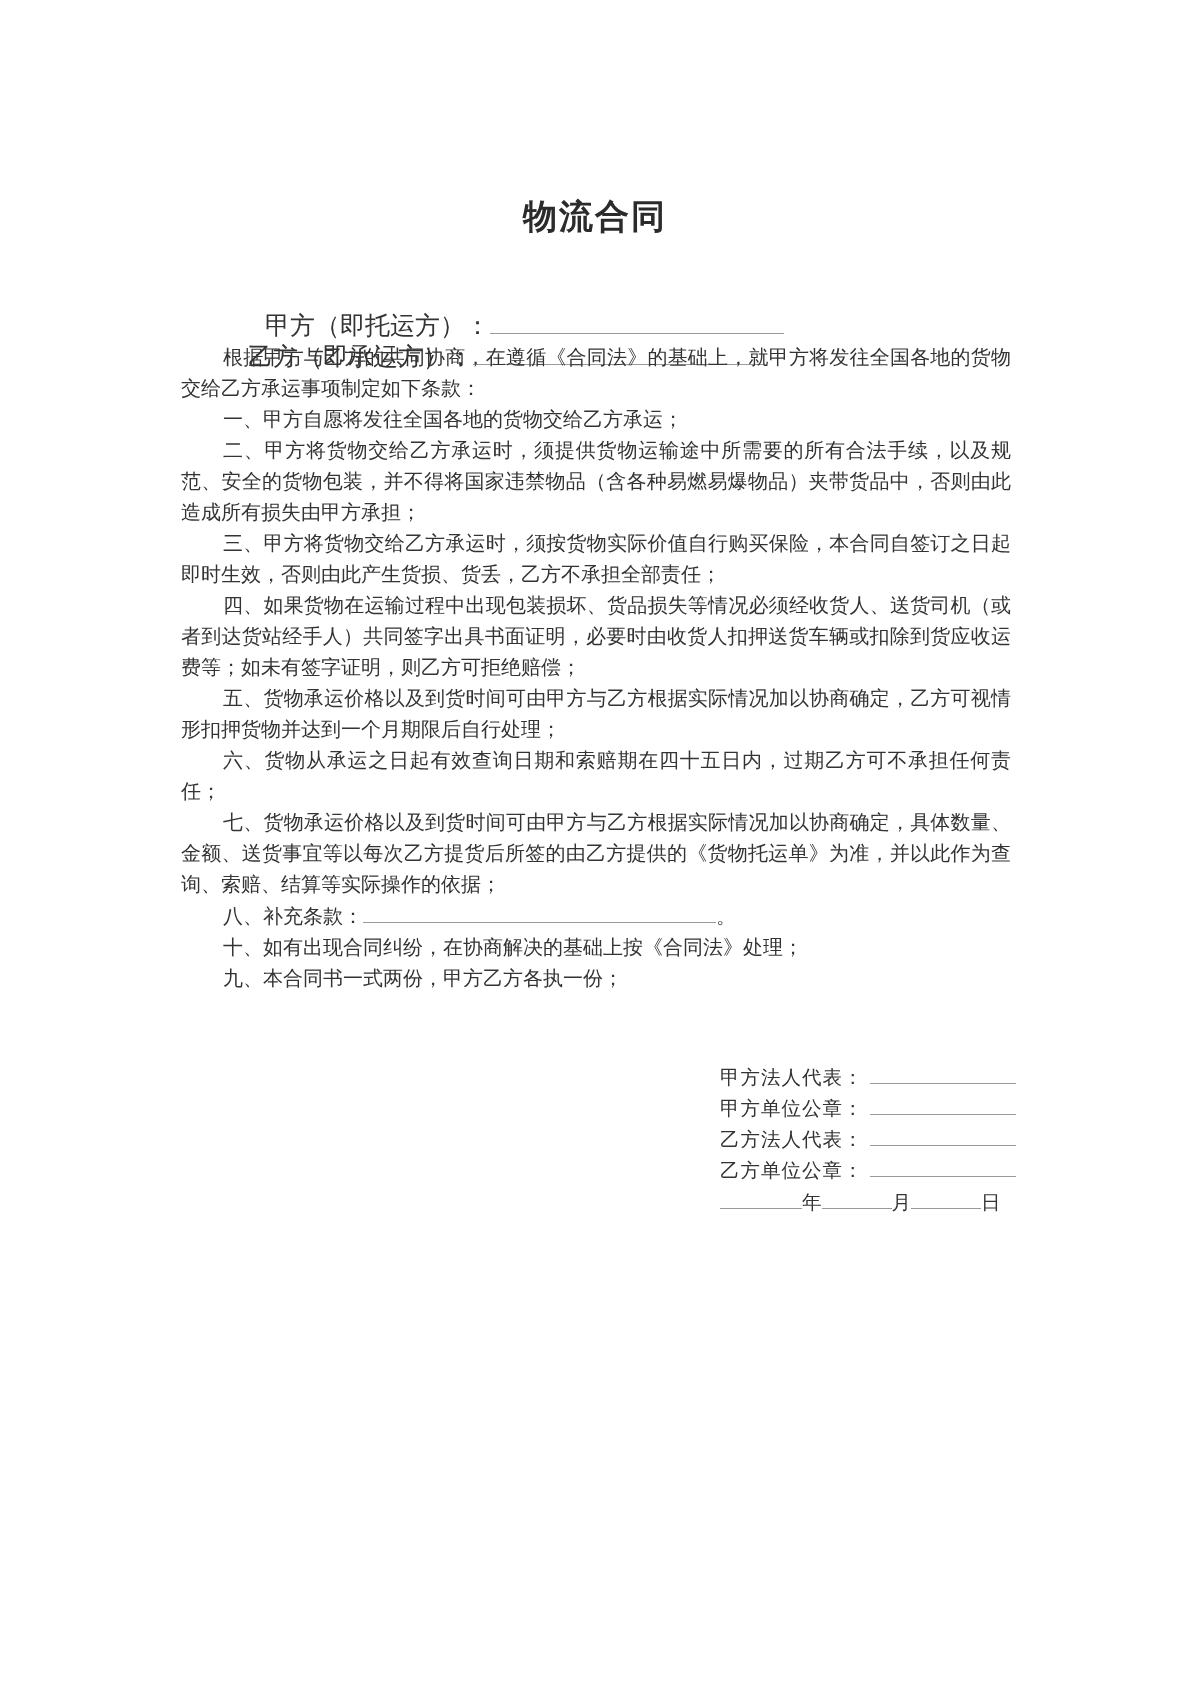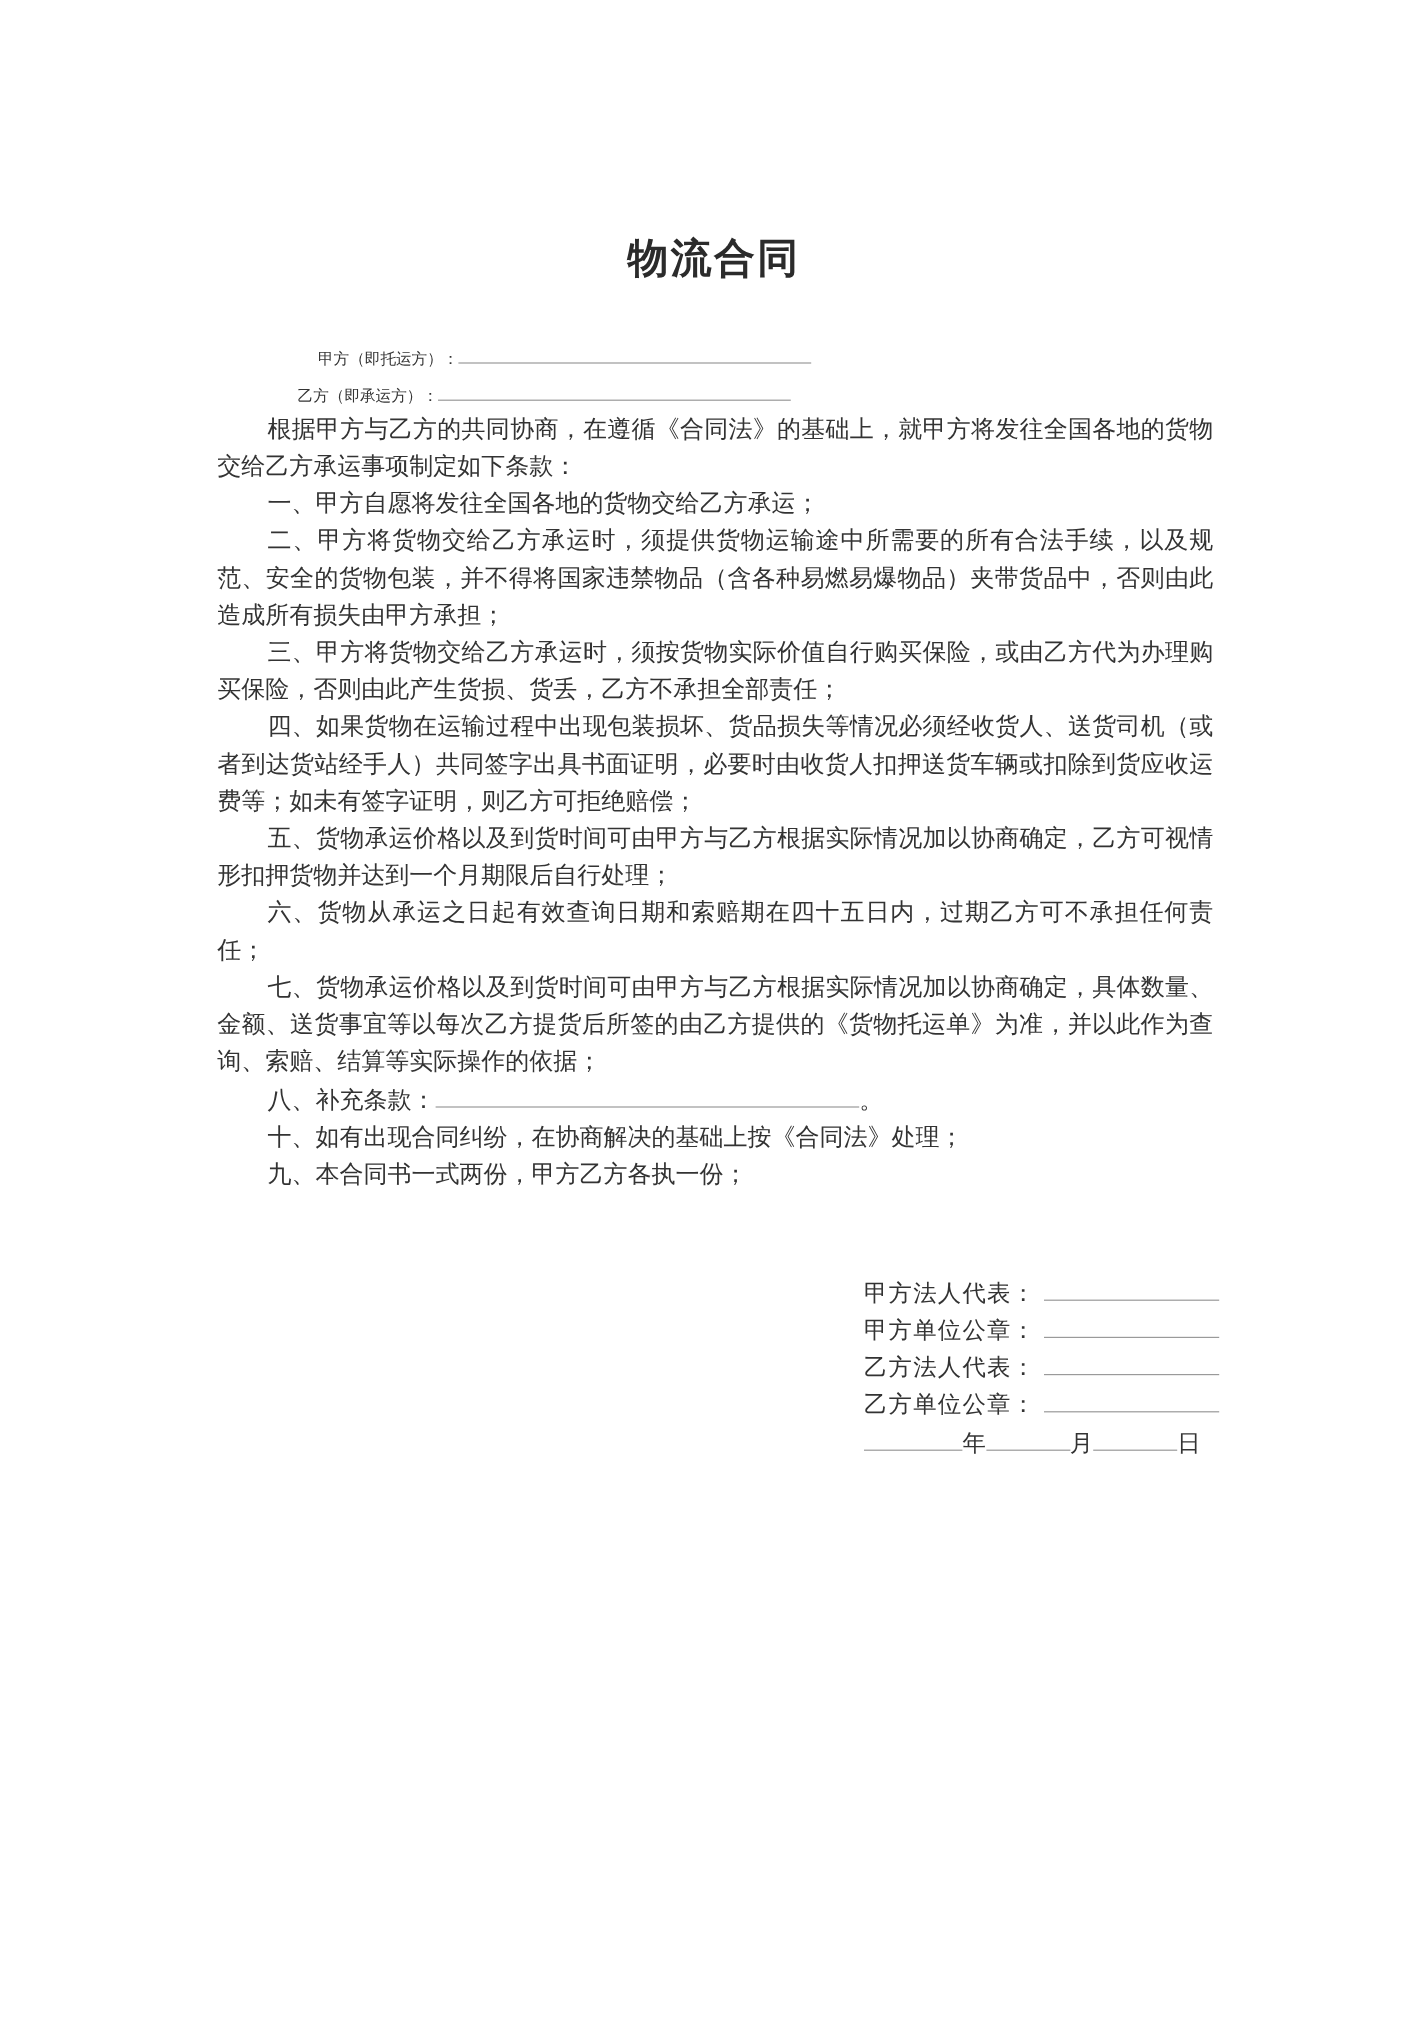--- a/index.html
+++ b/index.html
@@ -1,21 +1,21 @@
 <!DOCTYPE html>
 <html><head>
 <meta charset="utf-8">
 <style>
   html, body { margin: 0; padding: 0; background: #ffffff; }
   body { width: 1190px; height: 1683px; position: relative; overflow: hidden;
          font-family: "DejaVu Serif", "Liberation Serif", serif; color: #333333; }
   .title { position: absolute; left: 0; width: 1190px; top: 196px; text-align: center;
            font-family: Liberation Serif, serif;
            font-size: 34px; font-weight: bold; letter-spacing: 2px; color: #2b2b2b; line-height: 42px; }
-  .line { position: absolute; font-size: 13px; line-height: 31px; height: 31px; white-space: nowrap; }
+  .line { position: absolute; font-size: 25px; line-height: 31px; height: 31px; white-space: nowrap; margin-top: 30px; }
   .body-block { position: absolute; left: 181px; top: 342px; width: 830px; }
   .para { font-size: 20px; line-height: 31px; text-indent: 2.1em; text-align: justify;
           text-justify: inter-character; margin: 0; }
   .blank { display: inline-block; border-bottom: 1px solid #9a9a9a; height: 22px; vertical-align: baseline; }
   .sig { position: absolute; left: 720px; font-size: 19.5px; line-height: 31px; white-space: nowrap; letter-spacing: 1px; }
   .sig .blank { margin-left: 6px; width: 146px; }
   .date { position: absolute; left: 720px; top: 1186px; font-size: 19.5px; line-height: 31px; white-space: nowrap; }
 </style>
 </head>
 <body>
@@ -26,21 +26,21 @@
   <span>甲方（即托运方）：</span><span class="blank" style="width:294px;"></span>
 </div>
 <div class="line" style="left:248px; top:311px;">
   <span>乙方（即承运方）：</span><span class="blank" style="width:294px;"></span>
 </div>
 
 <div class="body-block">
   <p class="para">根据甲方与乙方的共同协商，在遵循《合同法》的基础上，就甲方将发往全国各地的货物交给乙方承运事项制定如下条款：</p>
   <p class="para">一、甲方自愿将发往全国各地的货物交给乙方承运；</p>
   <p class="para">二、甲方将货物交给乙方承运时，须提供货物运输途中所需要的所有合法手续，以及规范、安全的货物包装，并不得将国家违禁物品（含各种易燃易爆物品）夹带货品中，否则由此造成所有损失由甲方承担；</p>
-  <p class="para">三、甲方将货物交给乙方承运时，须按货物实际价值自行购买保险，或由乙方代为办理购买保险，否则由此产生货损、货丢，乙方不承担全部责任；</p>
+  <p class="para">三、甲方将货物交给乙方承运时，须按货物实际价值自行购买保险，本合同自签订之日起即时生效，否则由此产生货损、货丢，乙方不承担全部责任；</p>
   <p class="para">四、如果货物在运输过程中出现包装损坏、货品损失等情况必须经收货人、送货司机（或者到达货站经手人）共同签字出具书面证明，必要时由收货人扣押送货车辆或扣除到货应收运费等；如未有签字证明，则乙方可拒绝赔偿；</p>
   <p class="para">五、货物承运价格以及到货时间可由甲方与乙方根据实际情况加以协商确定，乙方可视情形扣押货物并达到一个月期限后自行处理；</p>
   <p class="para">六、货物从承运之日起有效查询日期和索赔期在四十五日内，过期乙方可不承担任何责任；</p>
   <p class="para">七、货物承运价格以及到货时间可由甲方与乙方根据实际情况加以协商确定，具体数量、金额、送货事宜等以每次乙方提货后所签的由乙方提供的《货物托运单》为准，并以此作为查询、索赔、结算等实际操作的依据；</p>
   <p class="para"><span>八、补充条款：</span><span class="blank" style="width:353px; text-indent:0;"></span><span>。</span></p>
   <p class="para">十、如有出现合同纠纷，在协商解决的基础上按《合同法》处理；</p>
   <p class="para">九、本合同书一式两份，甲方乙方各执一份；</p>
 </div>
 
 <div class="sig" style="top:1061px;">

